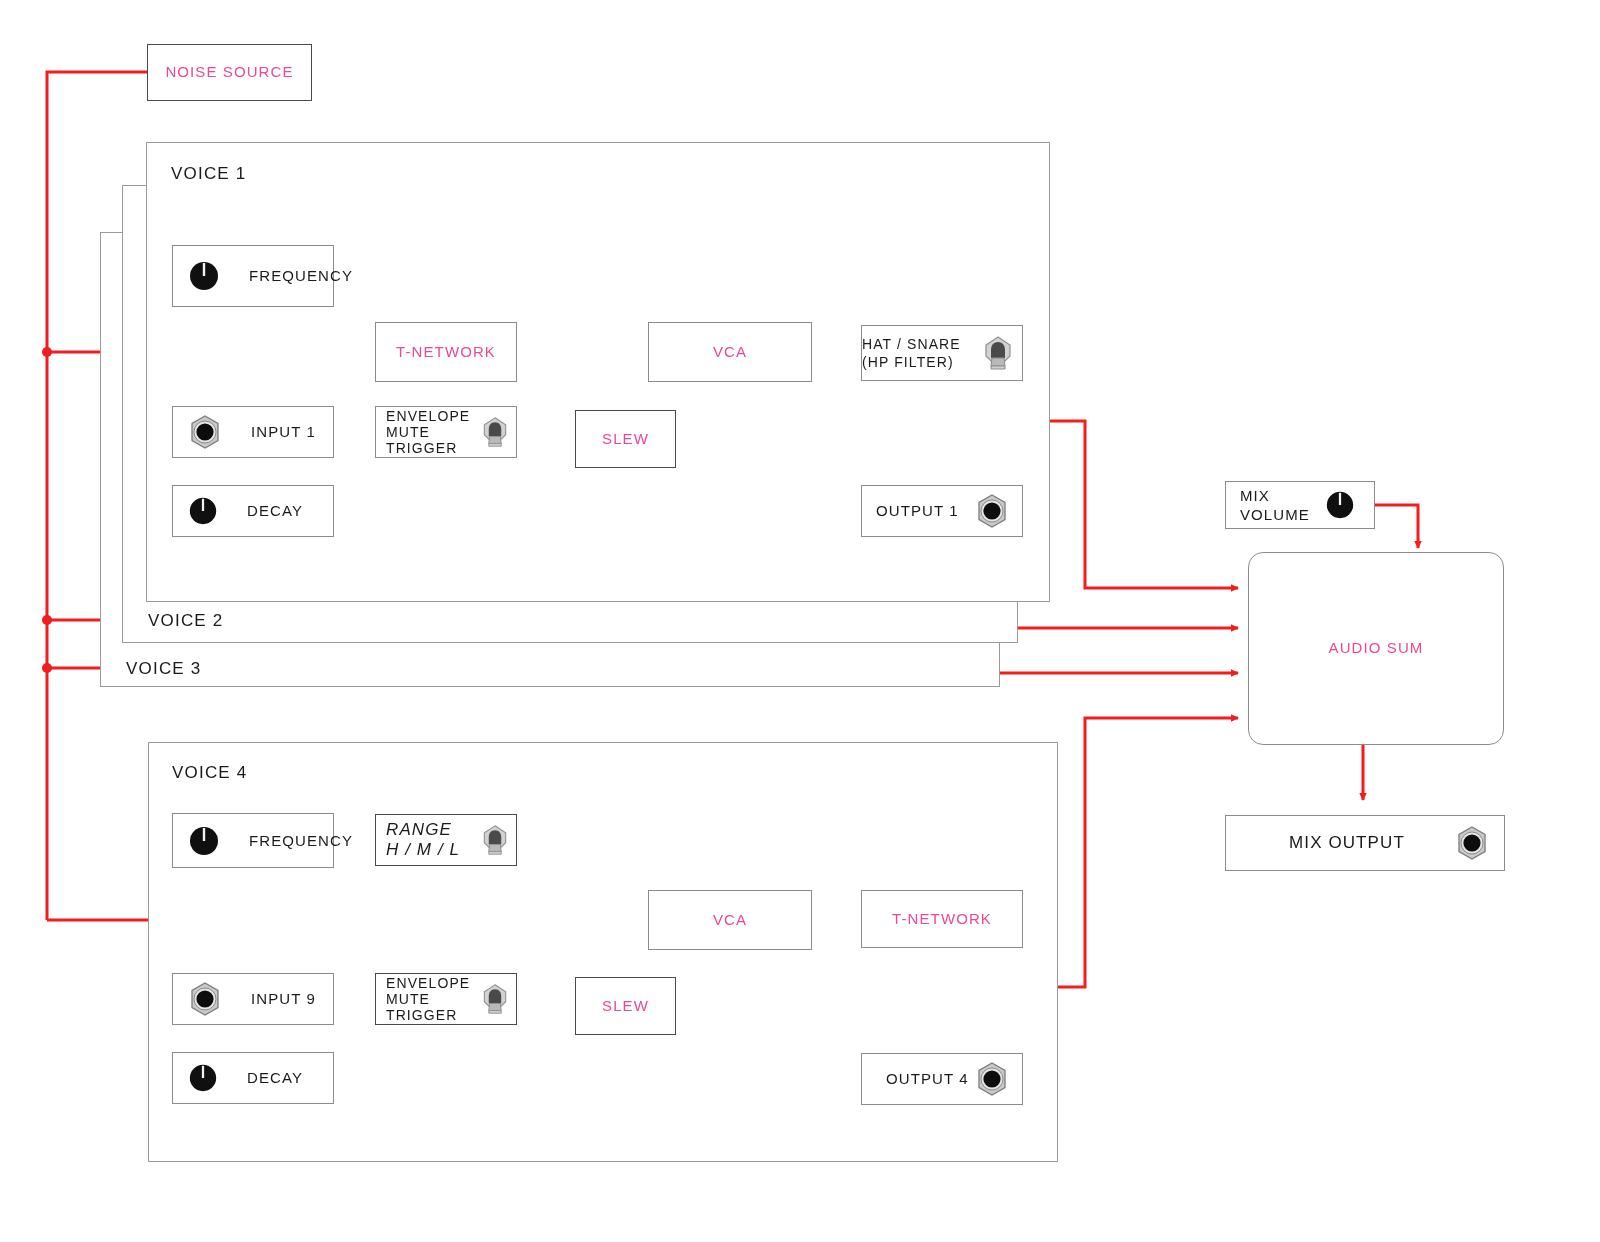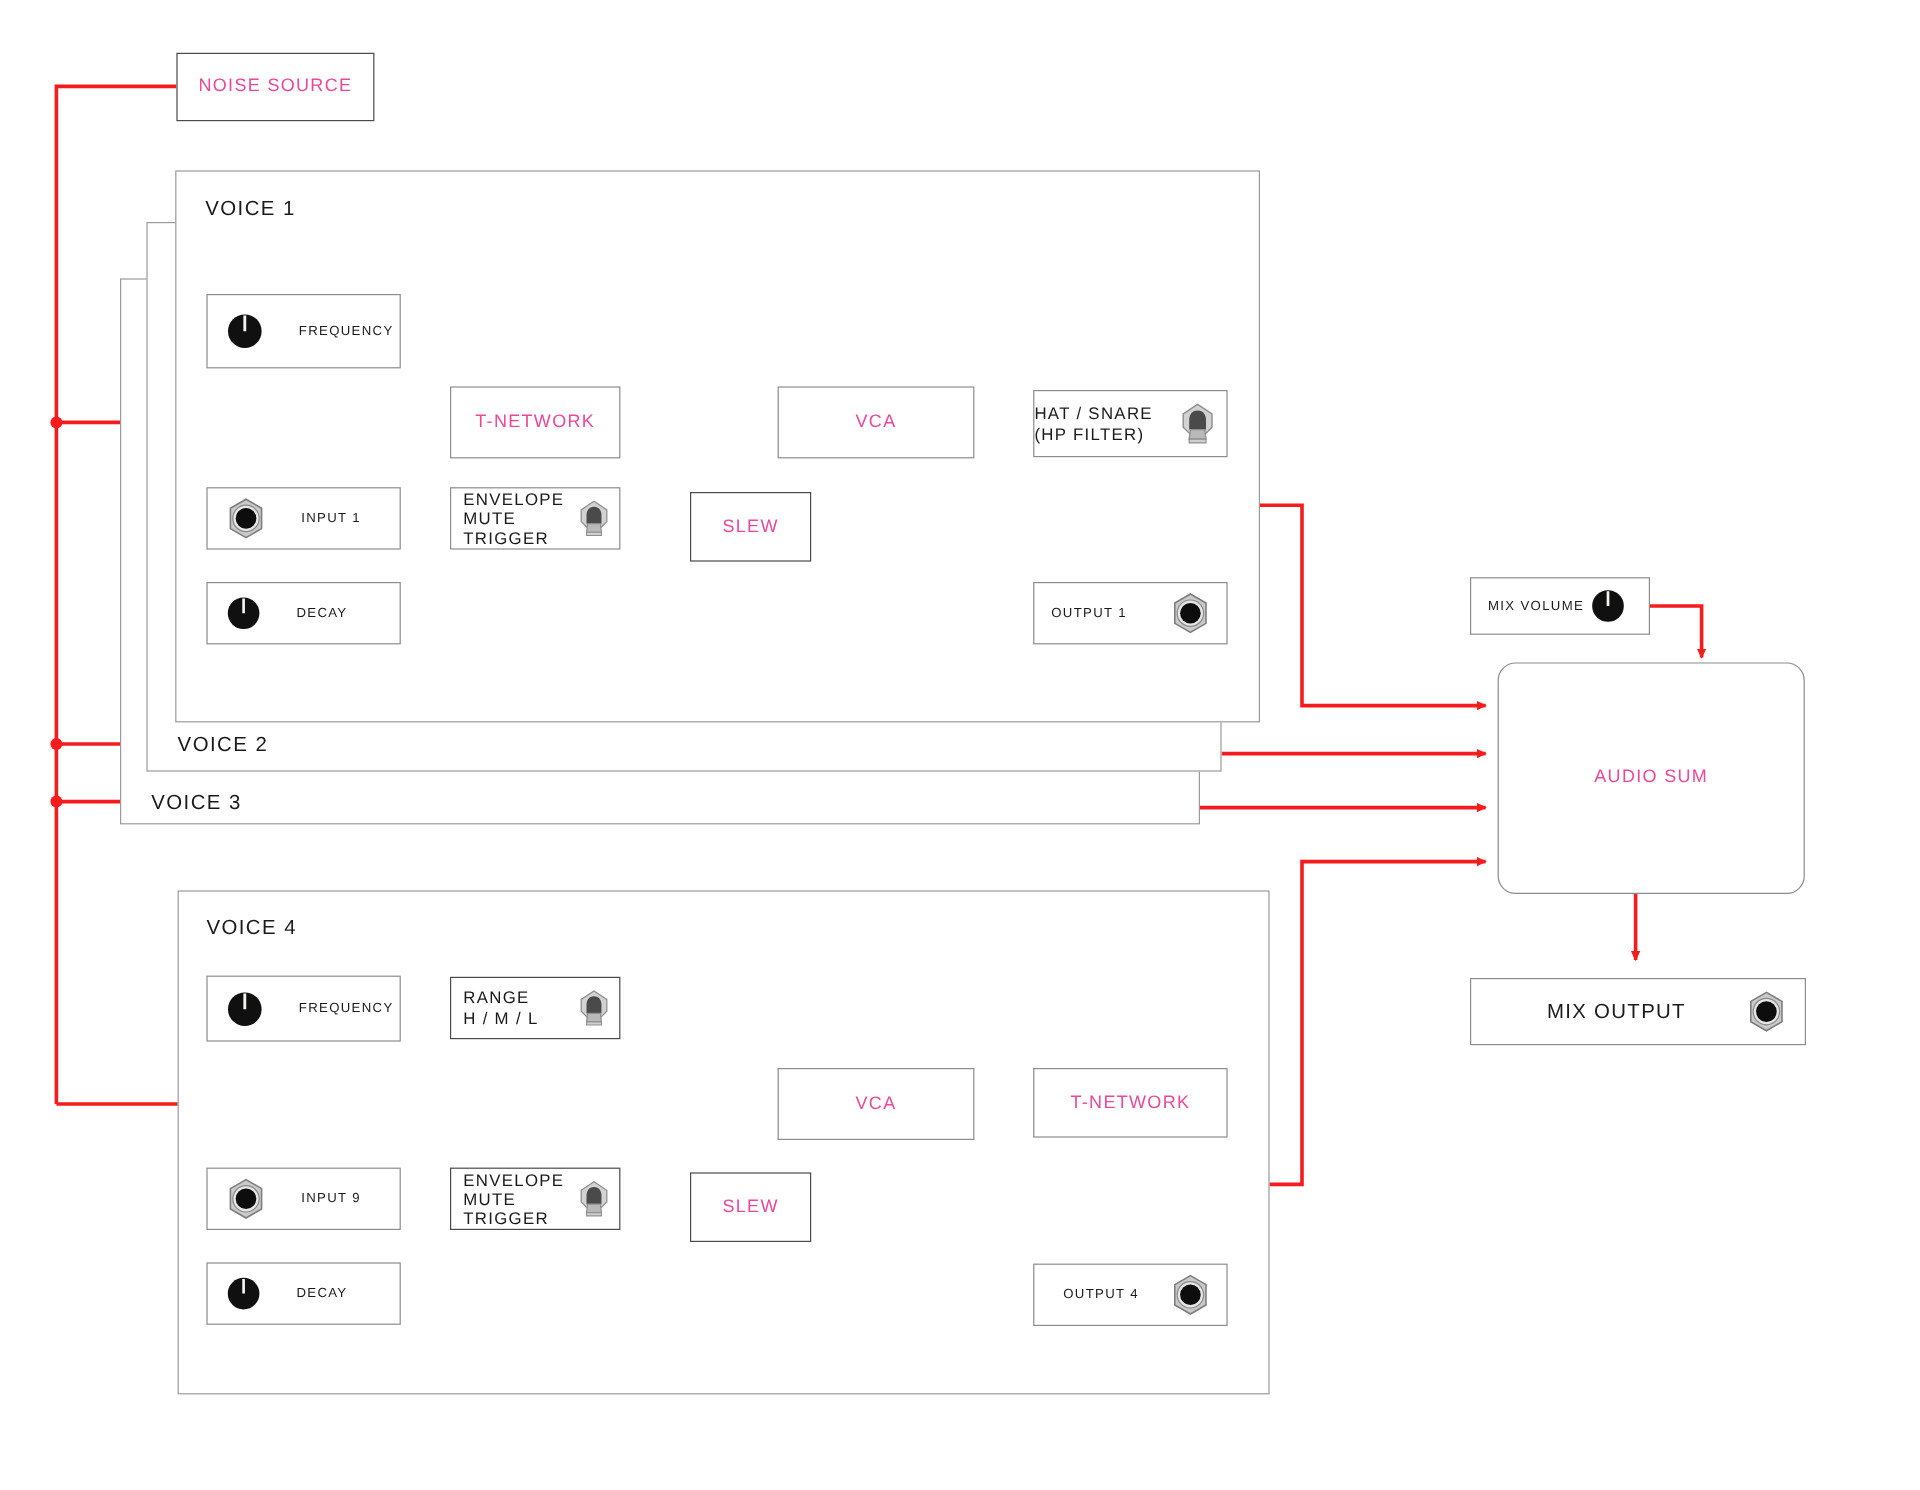--- a/index.html
+++ b/index.html
@@ -65,21 +65,21 @@
   
   .ctl {
     position: absolute;
     background: #ffffff;
     border: 1px solid #8c8c8c;
     box-sizing: border-box;
     display: flex;
     align-items: center;
   }
   .ctl .label {
-    font-size: 11px;
+    font-size: 15px;
     letter-spacing: 1.1px;
     color: #1a1a1a;
     line-height: 1.3;
     white-space: pre-line;
   }
   .ctl.icon-left  { padding-left: 14px; }
   .ctl.icon-left .label { margin-left: 28px; }
 
   .spacer { flex: 1 1 auto; }
 
@@ -255,21 +255,21 @@
 
   <div class="ctl icon-left" style="left:172px; top:813px; width:162px; height:55px;">
     <svg class="ico" width="34" height="34" viewBox="0 0 34 34">
       <circle cx="17" cy="17" r="14" fill="#101010"></circle>
       <line x1="17" y1="17" x2="17" y2="4" stroke="#f2f2ee" stroke-width="2.4"></line>
     </svg>
     <span class="label">FREQUENCY</span>
   </div>
 
   <div class="ctl box-dark" style="left:375px; top:814px; width:142px; height:52px; padding-left:10px; border-color:#4a4a4a;">
-    <span class="label" style="font-size:14px; line-height:1.2;">RANGE
+    <span class="label" style="font-size:17px; line-height:1.2;font-style:italic;">RANGE
 H / M / L</span>
     <span class="spacer"></span>
     <svg class="ico" width="32" height="36" viewBox="0 0 36 38" style="margin-right:5px;">
       <path d="M18 3 L30 11 L30 22 L24 28 L12 28 L6 22 L6 11 Z" fill="#d2d2d2" stroke="#8f8f8f" stroke-width="1.2"></path>
       <path d="M18 8 C23 8 25 12 25 16 L25 24 L11 24 L11 16 C11 12 13 8 18 8 Z" fill="#4a4a4a"></path>
       <path d="M12 24 L24 24 L25 32 L11 32 Z" fill="#b9b9b9" stroke="#8f8f8f" stroke-width="1.1"></path>
       <path d="M11 32 L25 32 L25 35 L11 35 Z" fill="#cfcfcf" stroke="#8f8f8f" stroke-width="1"></path>
     </svg>
   </div>
 

